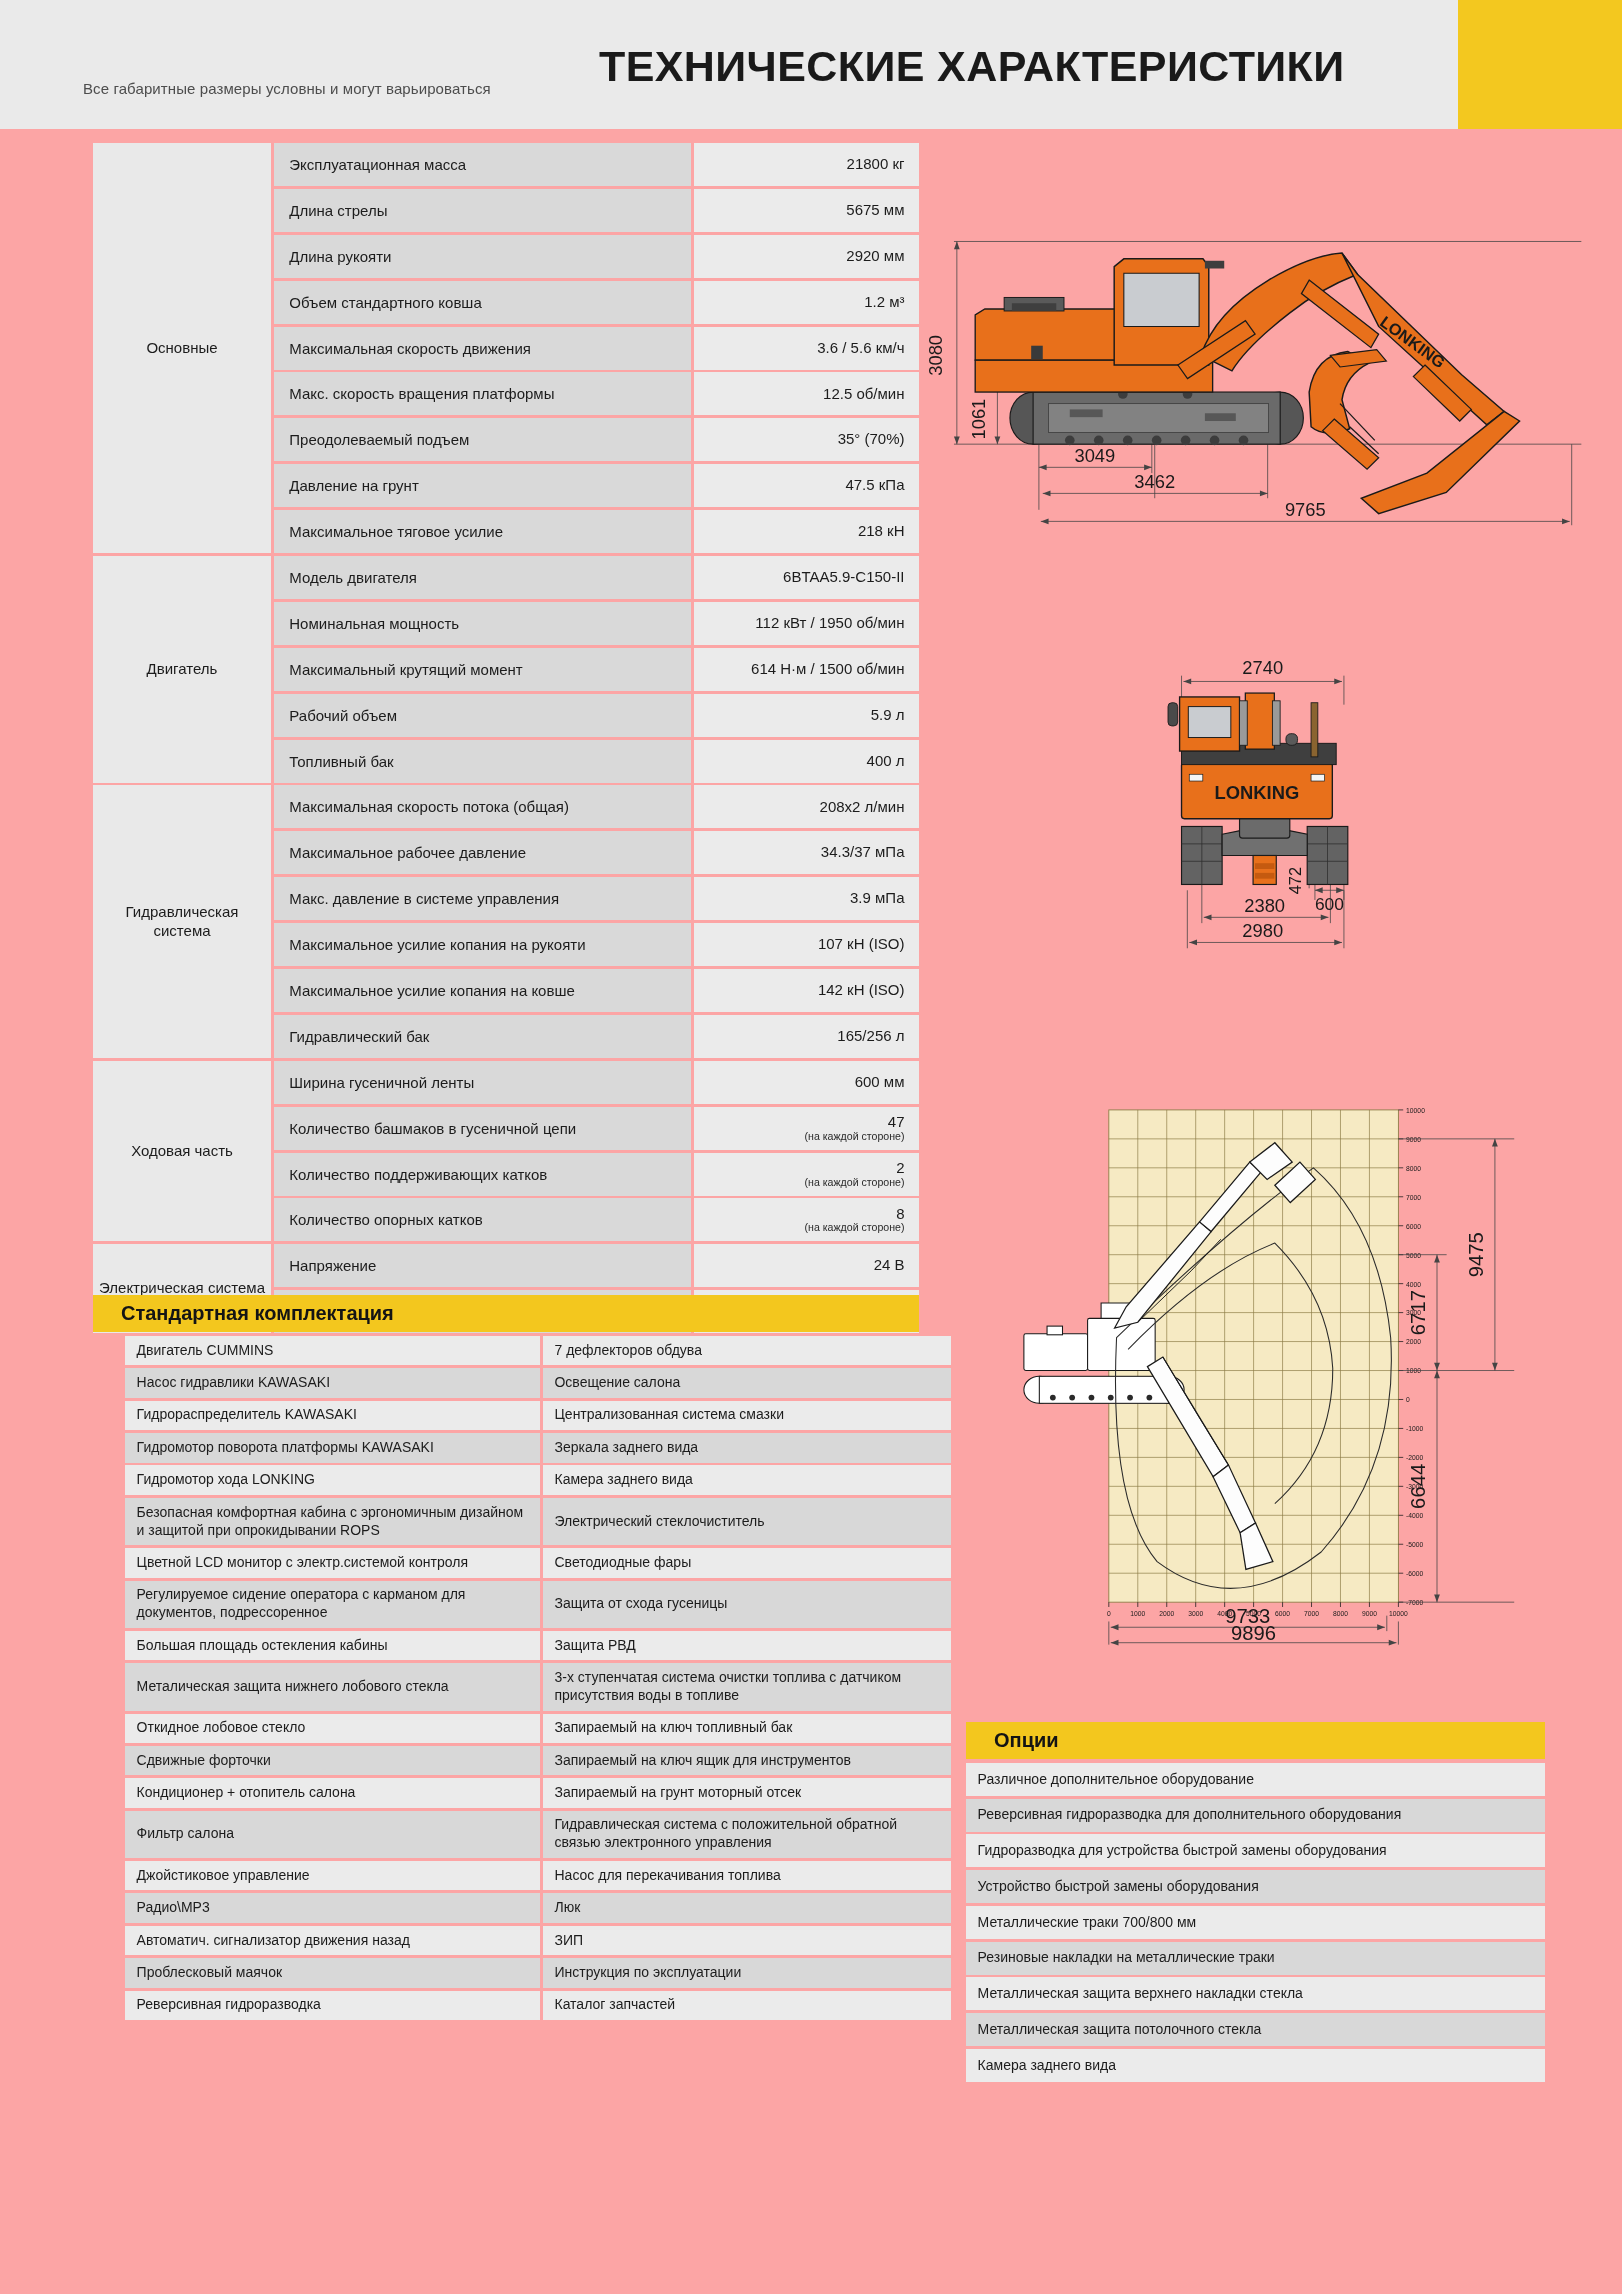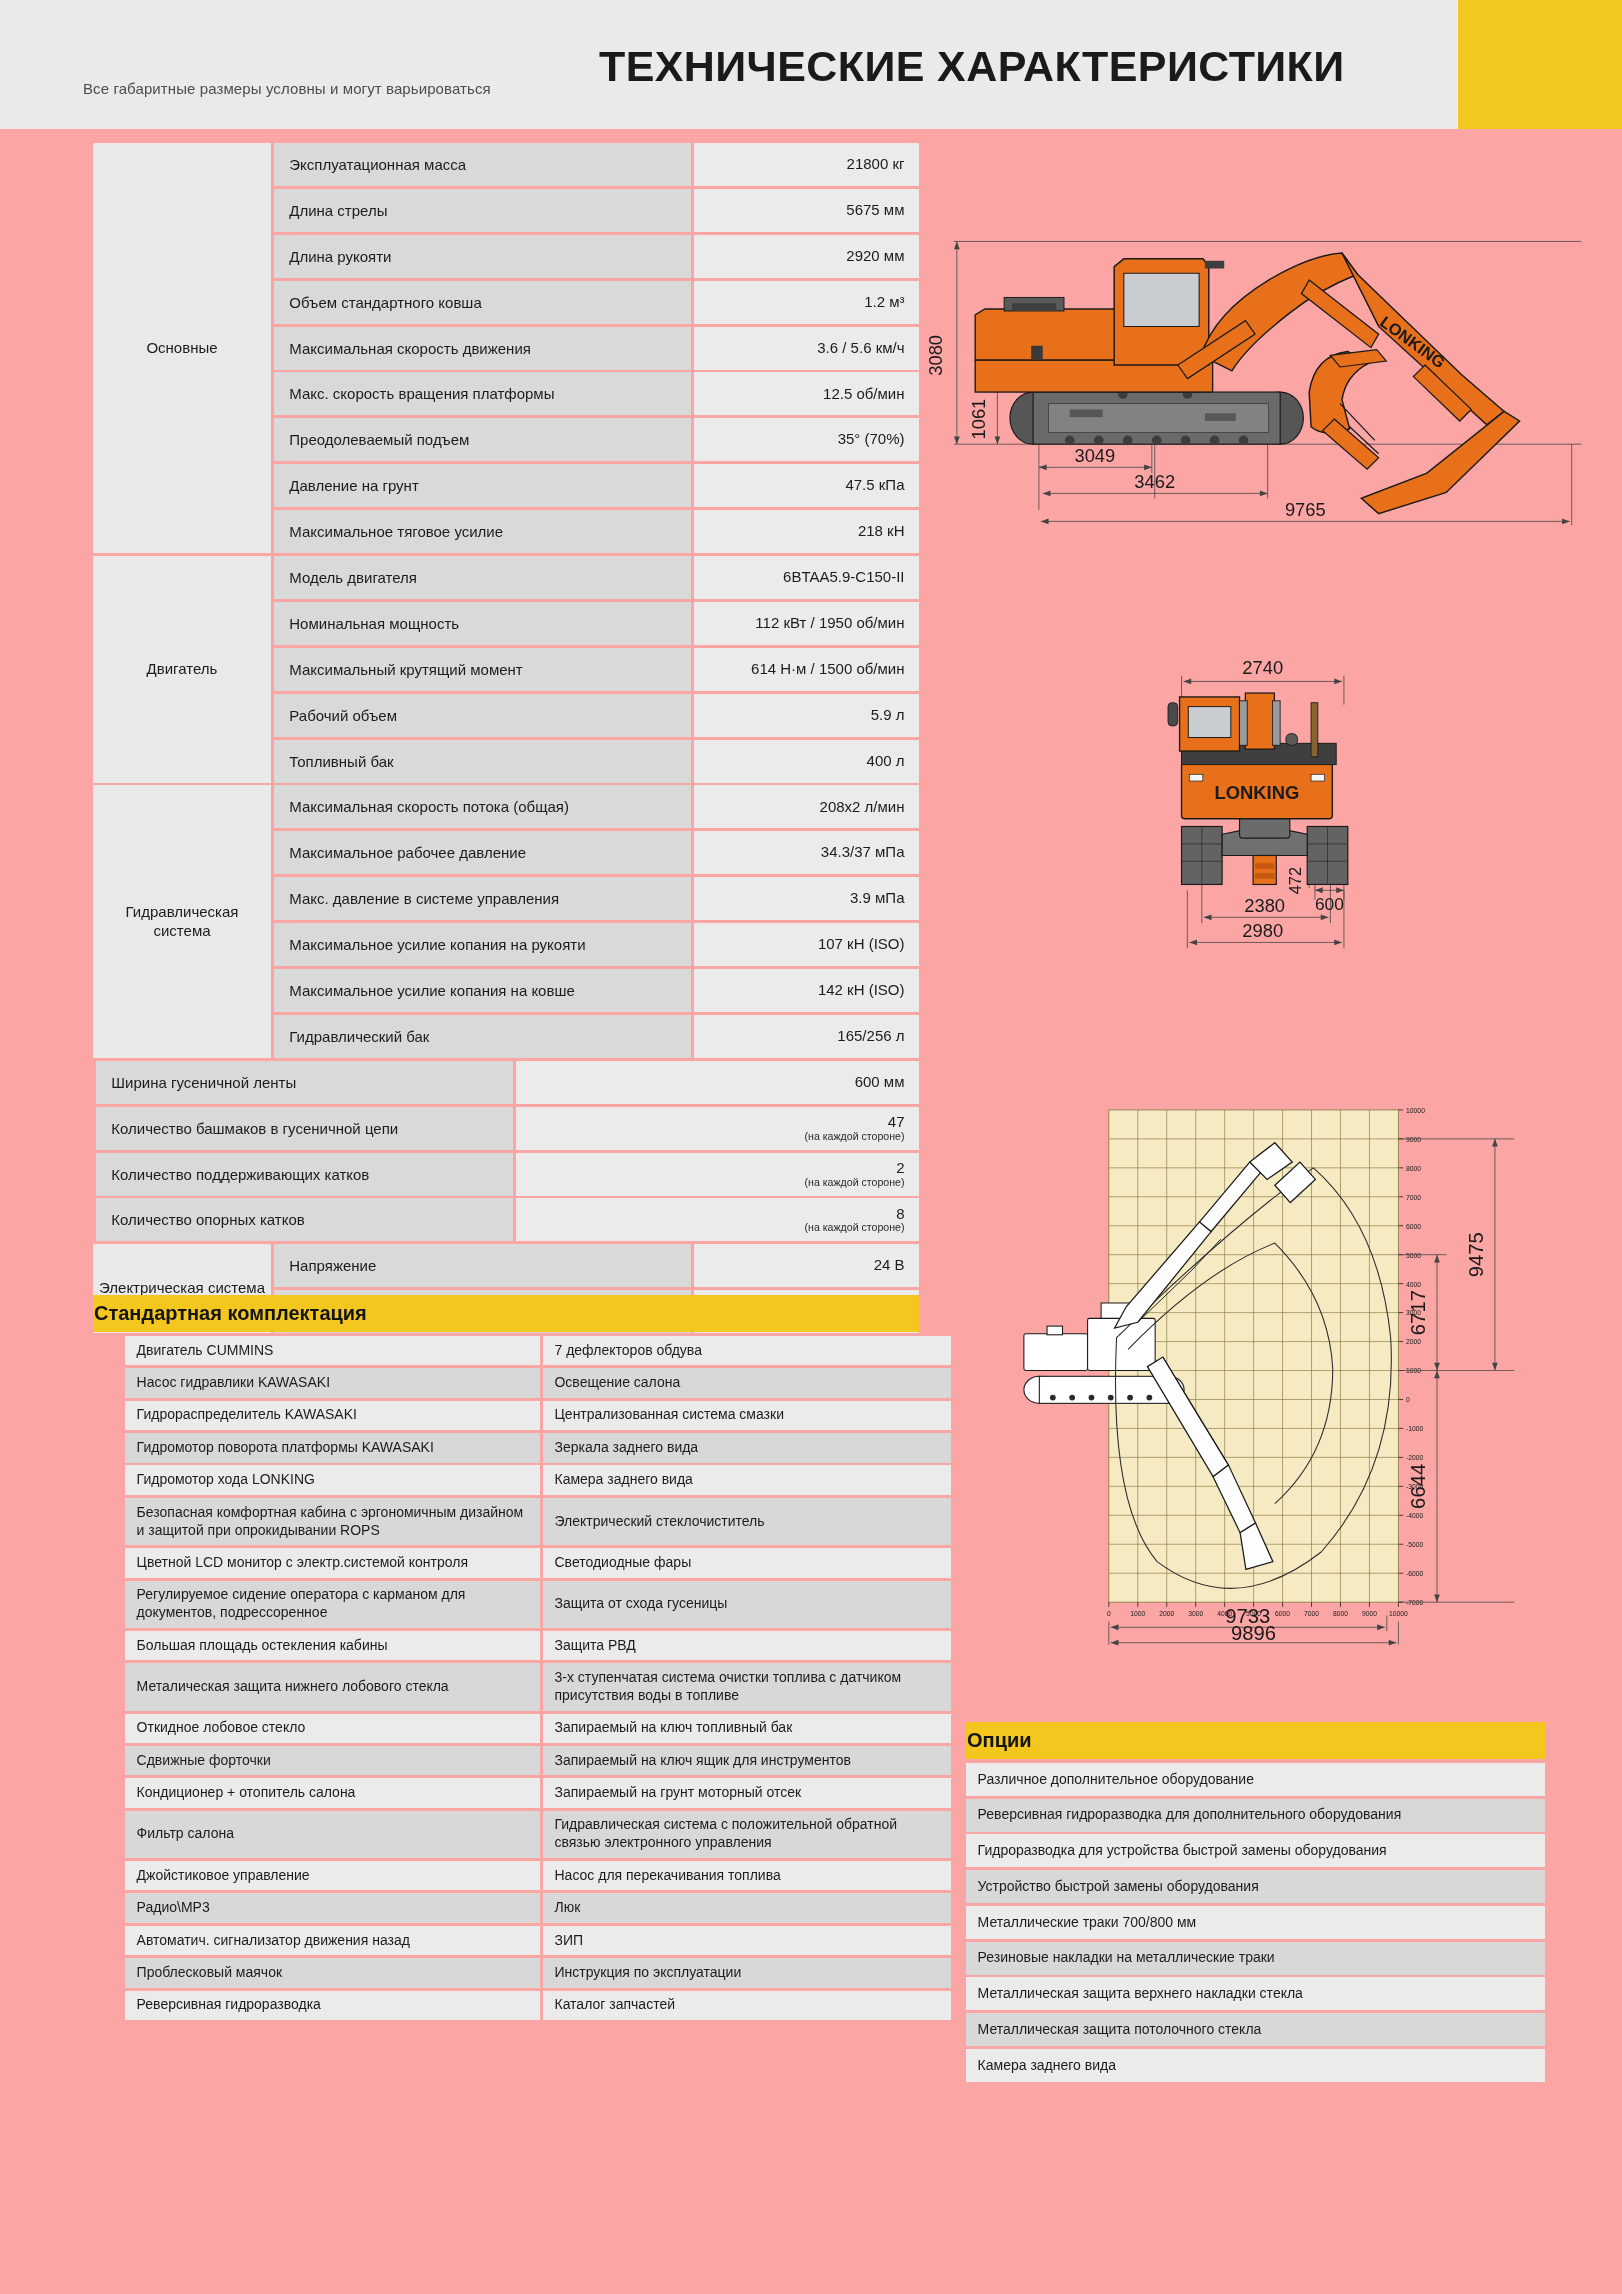--- a/index.html
+++ b/index.html
@@ -57,21 +57,21 @@
     display: flex; align-items: center; justify-content: flex-end;
     padding-right: 14.5px; font-size: 15px; color: #1c1c1c;
     text-align: right; line-height: 1.12; padding-left: 36px;
   }
   .spec-value .v-main { display: block; }
   .spec-value .v-sub { display: block; font-size: 10.6px; color: #2a2a2a; }
 
   
   .yellow-bar {
     background: #f3c71e; height: 37px;
-    display: flex; align-items: center; padding-left: 1px;
+    display: flex; align-items: center; padding-left: 28px;
     font-size: 20px; font-weight: bold; color: #141414;
   }
 
   
   .std-block { position: absolute; left: 93px; top: 1295px; width: 826px; }
   .std-bar { width: 826px; }
   .std-rows { margin-top: 3.9px; padding-left: 32px; }
   .std-row { display: flex; margin-bottom: 2.9px; }
   .std-cell {
     font-size: 14px; color: #1c1c1c; line-height: 1.28;
@@ -203,20 +203,21 @@
             <div class="spec-label">Максимальное усилие копания на ковше</div>
             <div class="spec-value">142 кН (ISO)</div>
           </div>
           <div class="spec-row">
             <div class="spec-label">Гидравлический бак</div>
             <div class="spec-value">165/256 л</div>
           </div>
         </div>
       </div>
       <div class="spec-group">
+        <div class="spec-group-name">Ходовая часть</div>
         <div class="spec-rows">
           <div class="spec-row">
             <div class="spec-label">Ширина гусеничной ленты</div>
             <div class="spec-value">600 мм</div>
           </div>
           <div class="spec-row">
             <div class="spec-label">Количество башмаков в гусеничной цепи</div>
             <div class="spec-value">
               <div>
                 <span class="v-main">47</span>

